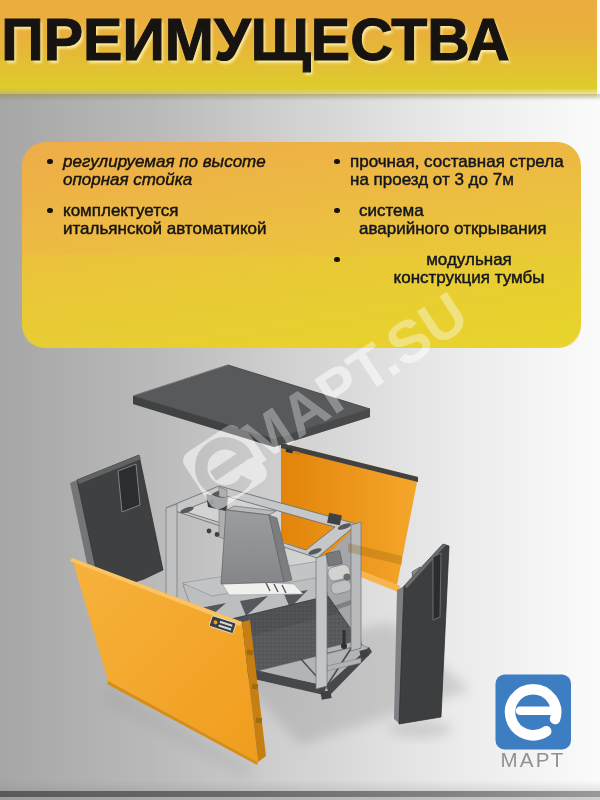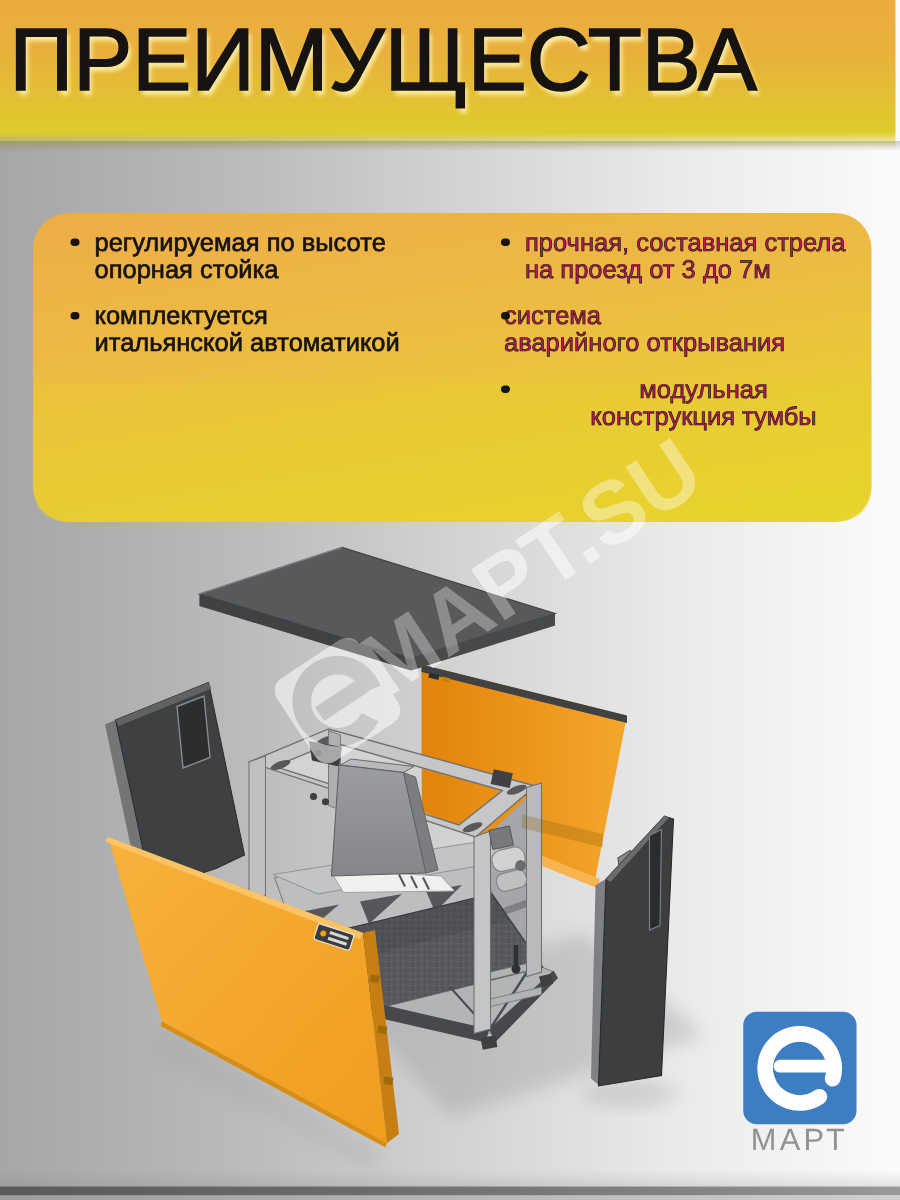--- a/index.html
+++ b/index.html
@@ -10,52 +10,52 @@
 </style>
 </head>
 <body>
 
 <div class="abs" style="left:0;top:0;width:597px;height:99px;
   background:linear-gradient(180deg,#ecac40 0%,#e9b03b 35%,#e2c232 70%,#ddcc2b 89%,rgba(216,202,60,0) 100%);"></div>
 <div class="abs" style="left:0;top:94px;width:600px;height:7px;
   background:linear-gradient(180deg,rgba(80,80,80,0.28) 0%,rgba(80,80,80,0) 100%);"></div>
 
 <div class="abs" style="left:0;top:6px;width:511px;text-align:center;
-  font-size:59px;font-weight:normal;letter-spacing:0px;color:#161310;
+  font-size:59px;font-weight:bold;letter-spacing:0px;color:#161310;
   -webkit-text-stroke:1.1px #161310;
   text-shadow:2px 3px 3px rgba(253,243,175,0.9);">ПРЕИМУЩЕСТВА</div>
 
 <div class="abs" style="left:22px;top:142px;width:559px;height:206px;border-radius:24px;
   background:linear-gradient(171deg,#eeac49 0%,#ecbc42 40%,#e9cc35 72%,#e8d72a 100%);"></div>
 
 <div class="abs" style="left:46px;top:153px;width:270px;font-size:17px;line-height:17.5px;color:#161310;-webkit-text-stroke:0.45px #161310;z-index:5;">
 
 
 
+  <div style="margin-bottom:14px;font-style:italic;">
+      <span style="position:absolute;left:1px;width:5.5px;height:5.5px;border-radius:50%;background:#161310;margin-top:5.5px;"></span>
+      <div style="margin-left:17px;">регулируемая по высоте<br>опорная стойка</div>
+    </div>
+
+  <div>
+      <span style="position:absolute;left:1px;width:5.5px;height:5.5px;border-radius:50%;background:#161310;margin-top:5.5px;"></span>
+      <div style="margin-left:17px;">комплектуется<br>итальянской автоматикой</div>
+    </div>
+</div>
+
+<div class="abs" style="left:333px;top:153px;width:255px;font-size:17px;line-height:17.5px;color:#0f172a;-webkit-text-stroke:0.45px #161310;z-index:5;">
+
   <div style="margin-bottom:14px;">
       <span style="position:absolute;left:1px;width:5.5px;height:5.5px;border-radius:50%;background:#161310;margin-top:5.5px;"></span>
-      <div style="margin-left:17px;">регулируемая по высоте<br>опорная стойка</div>
-    </div>
-
-  <div>
-      <span style="position:absolute;left:1px;width:5.5px;height:5.5px;border-radius:50%;background:#161310;margin-top:5.5px;"></span>
-      <div style="margin-left:17px;">комплектуется<br>итальянской автоматикой</div>
-    </div>
-</div>
-
-<div class="abs" style="left:333px;top:153px;width:255px;font-size:17px;line-height:17.5px;color:#be185d;-webkit-text-stroke:0.45px #161310;z-index:5;">
+      <div style="margin-left:17px;">прочная, составная стрела<br>на проезд от 3 до 7м</div>
+    </div>
 
   <div style="margin-bottom:14px;">
       <span style="position:absolute;left:1px;width:5.5px;height:5.5px;border-radius:50%;background:#161310;margin-top:5.5px;"></span>
-      <div style="margin-left:17px;">прочная, составная стрела<br>на проезд от 3 до 7м</div>
-    </div>
-
-  <div style="margin-bottom:14px;">
-      <span style="position:absolute;left:1px;width:5.5px;height:5.5px;border-radius:50%;background:#161310;margin-top:5.5px;"></span>
-      <div style="margin-left:3px;">система<br>аварийного открывания</div>
+      <div style="margin-left:26px;">система<br>аварийного открывания</div>
     </div>
 
   <div style="margin-bottom:14px;text-align:center;">
       <span style="position:absolute;left:1px;width:5.5px;height:5.5px;border-radius:50%;background:#161310;margin-top:5.5px;"></span>
       <div style="margin-left:17px;">модульная<br>конструкция тумбы</div>
     </div>
 
 </div>
 
 <svg class="abs" style="left:0;top:255px;z-index:2;" width="600" height="545" viewBox="0 255 600 545">

